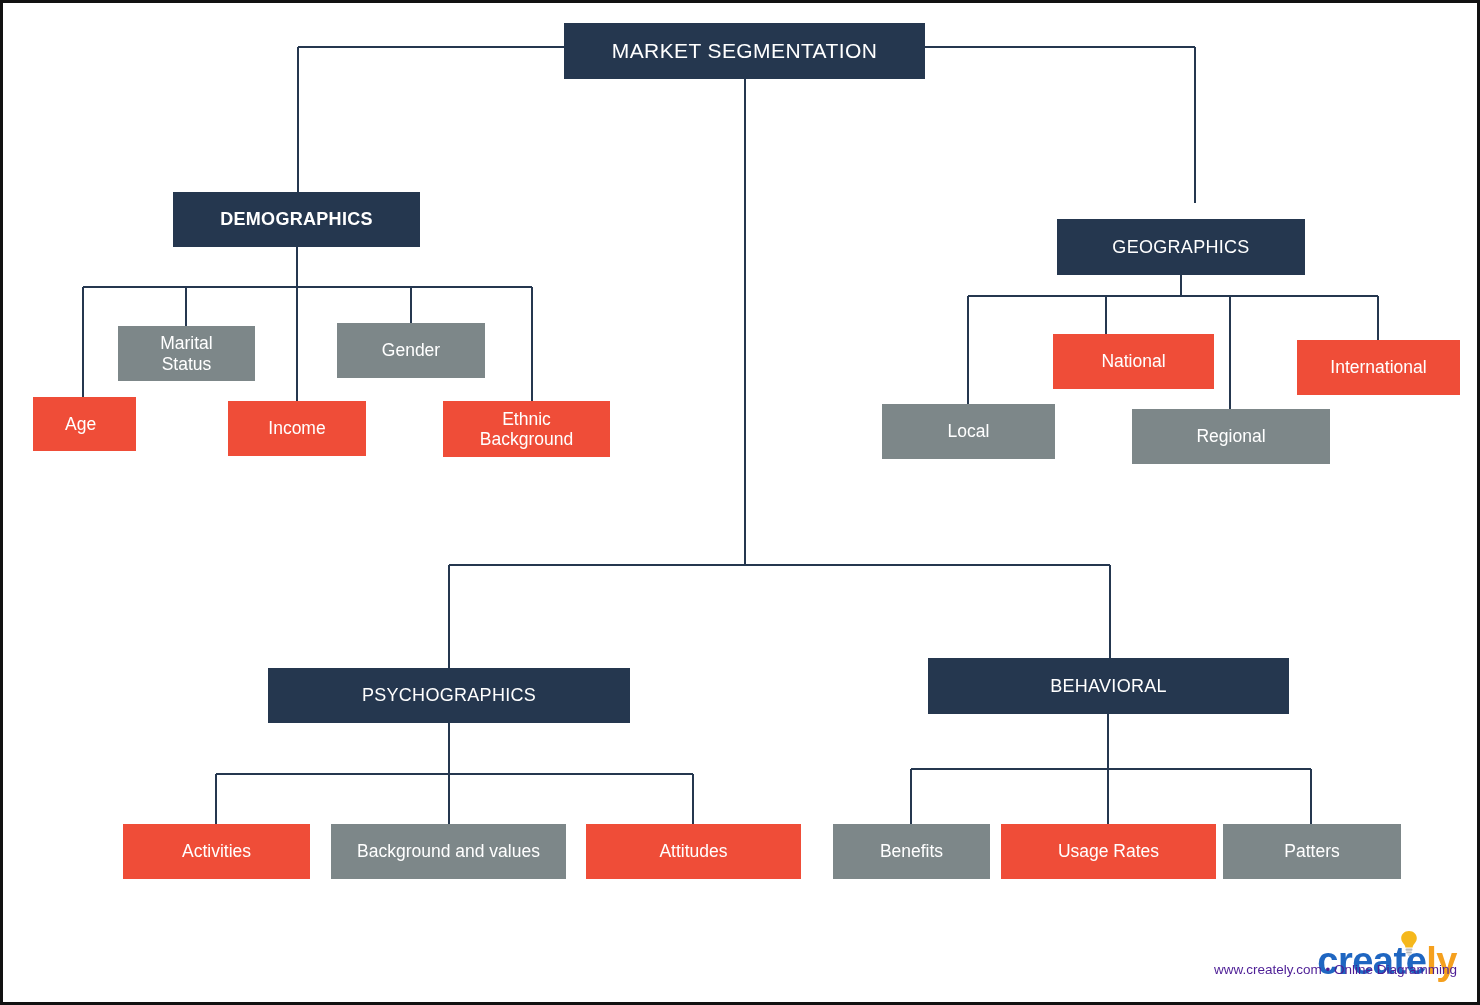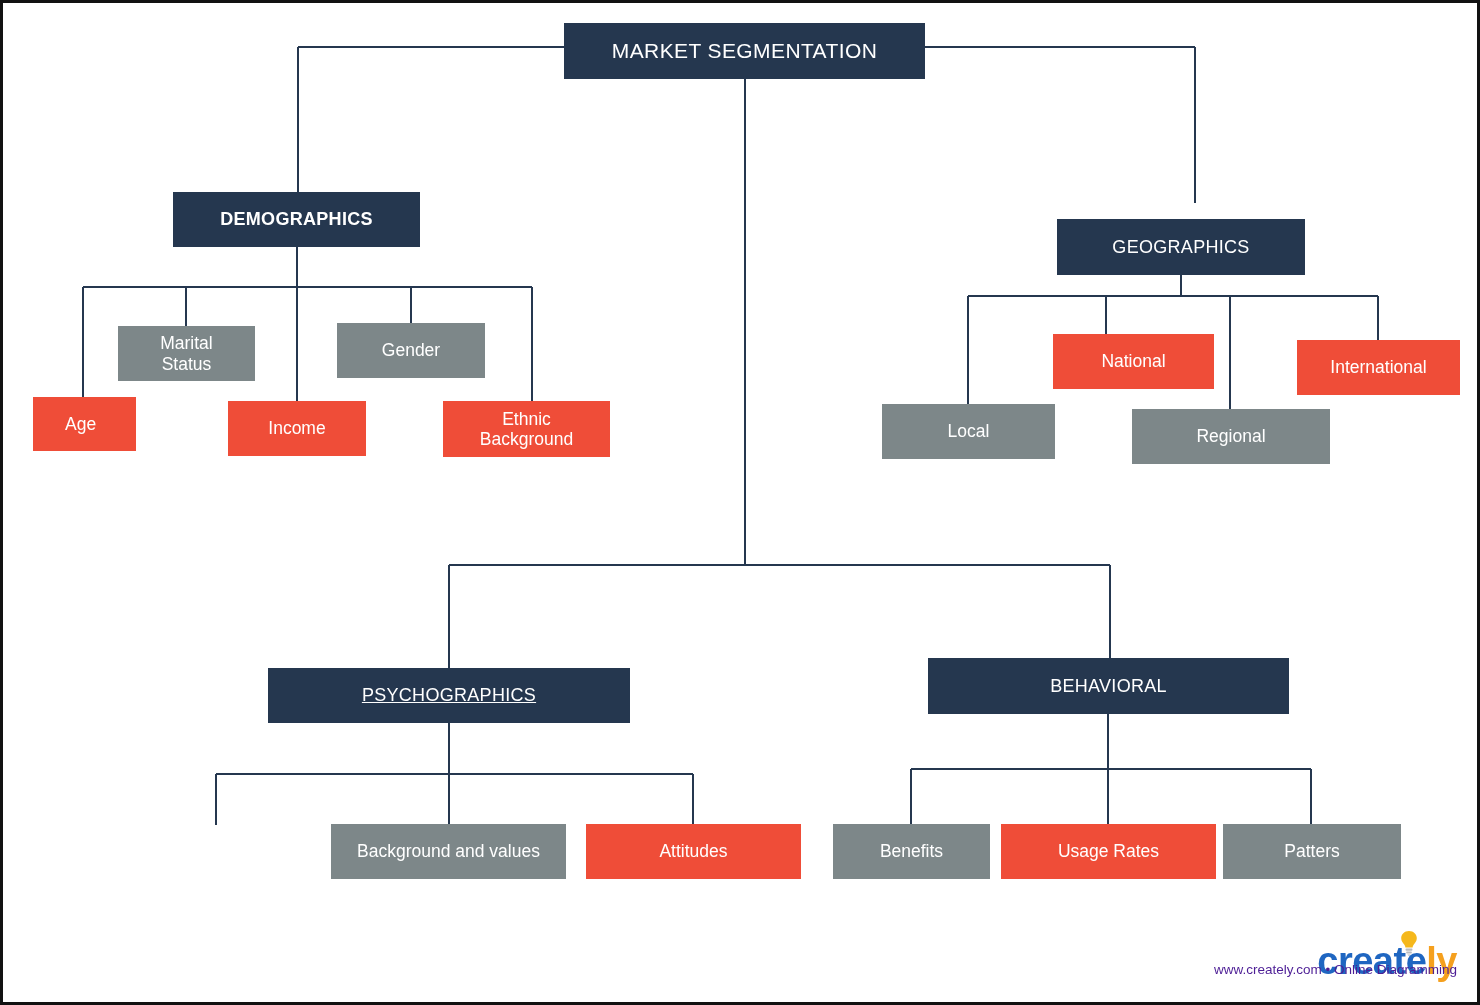--- a/index.html
+++ b/index.html
@@ -125,21 +125,21 @@
       <path d="M1308,766 V822"></path>
     </g>
   </svg>
 
   <div class="node lvl0" style="left:561px; top:20px; width:361px; height:56px; background:#25374f;">MARKET SEGMENTATION</div>
 
   <div class="node lvl1" style="left:170px; top:189px; width:247px; height:55px; background:#25374f;font-weight:bold;">DEMOGRAPHICS</div>
 
   <div class="node lvl1" style="left:1054px; top:200px; width:248px; height:56px; background:#25374f;margin-top:16px;">GEOGRAPHICS</div>
 
-  <div class="node lvl1" style="left:265px; top:665px; width:362px; height:55px; background:#25374f;text-decoration:underline;">PSYCHOGRAPHICS</div>
+  <div class="node lvl1" style="left:265px; top:665px; width:362px; height:55px; background:#25374f;">PSYCHOGRAPHICS</div>
 
   <div class="node lvl1" style="left:925px; top:655px; width:361px; height:56px; background:#25374f;">BEHAVIORAL</div>
 
   <div class="node lvl2" style="left:30px; top:394px; width:103px; height:54px; background:#ef4d38; justify-content:flex-start; padding-left:32px;">Age</div>
 
   <div class="node lvl2" style="left:115px; top:323px; width:137px; height:55px; background:#7d8789;">Marital
 Status</div>
 
   <div class="node lvl2" style="left:225px; top:398px; width:138px; height:55px; background:#ef4d38;">Income</div>
 
@@ -149,20 +149,21 @@
 Background</div>
 
   <div class="node lvl2" style="left:879px; top:401px; width:173px; height:55px; background:#7d8789;">Local</div>
 
   <div class="node lvl2" style="left:1020px; top:331px; width:161px; height:55px; background:#ef4d38;margin-left:30px;">National</div>
 
   <div class="node lvl2" style="left:1129px; top:406px; width:198px; height:55px; background:#7d8789;">Regional</div>
 
   <div class="node lvl2" style="left:1294px; top:337px; width:163px; height:55px; background:#ef4d38;">International</div>
 
+  <div class="node lvl2" style="left:120px; top:821px; width:187px; height:55px; background:#ef4d38;">Activities</div>
 
   <div class="node lvl2" style="left:328px; top:821px; width:235px; height:55px; background:#7d8789;">Background and values</div>
 
   <div class="node lvl2" style="left:583px; top:821px; width:215px; height:55px; background:#ef4d38;">Attitudes</div>
 
   <div class="node lvl2" style="left:830px; top:821px; width:157px; height:55px; background:#7d8789;">Benefits</div>
 
   <div class="node lvl2" style="left:998px; top:821px; width:215px; height:55px; background:#ef4d38;">Usage Rates</div>
 
   <div class="node lvl2" style="left:1220px; top:821px; width:178px; height:55px; background:#7d8789;">Patters</div>

